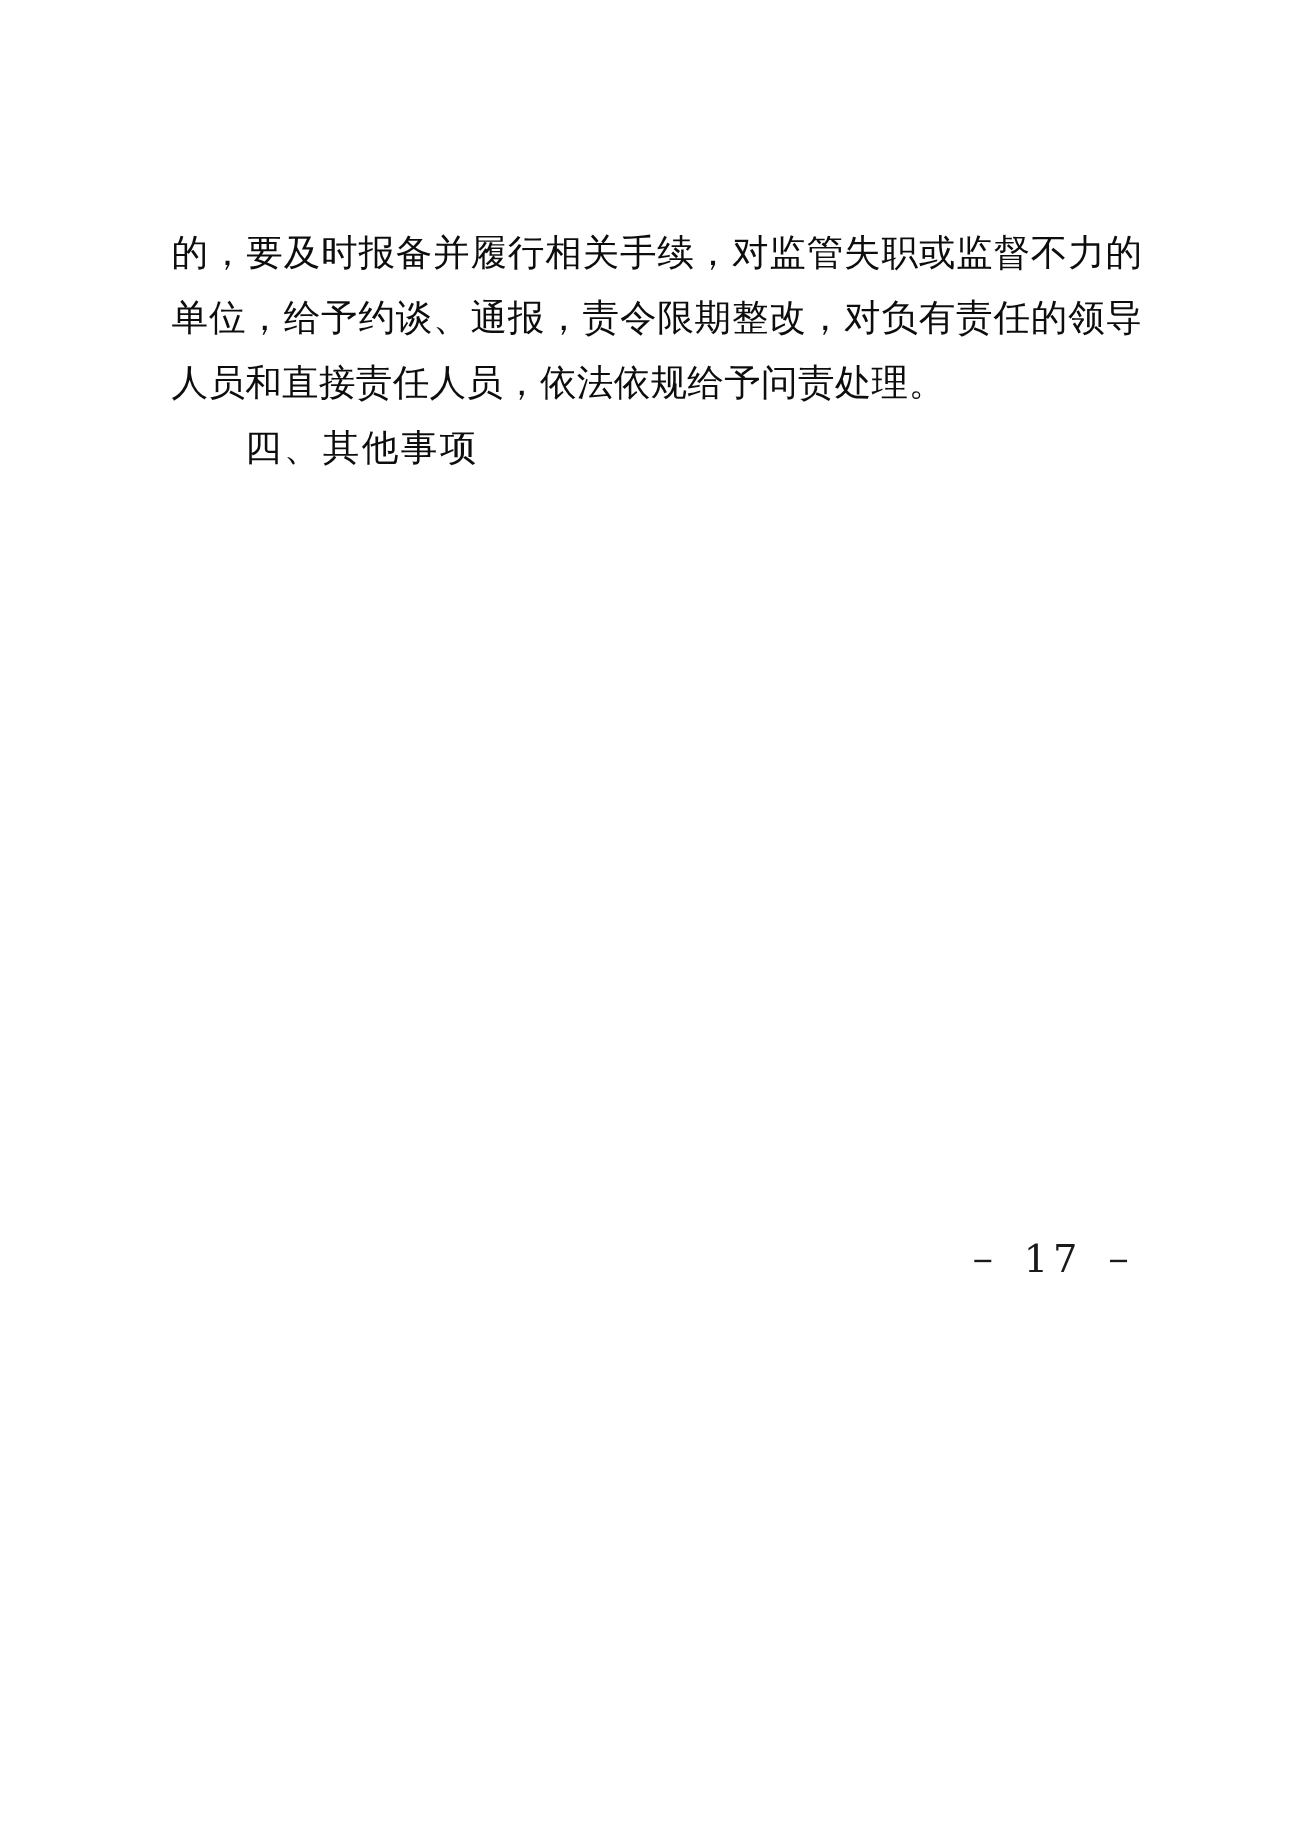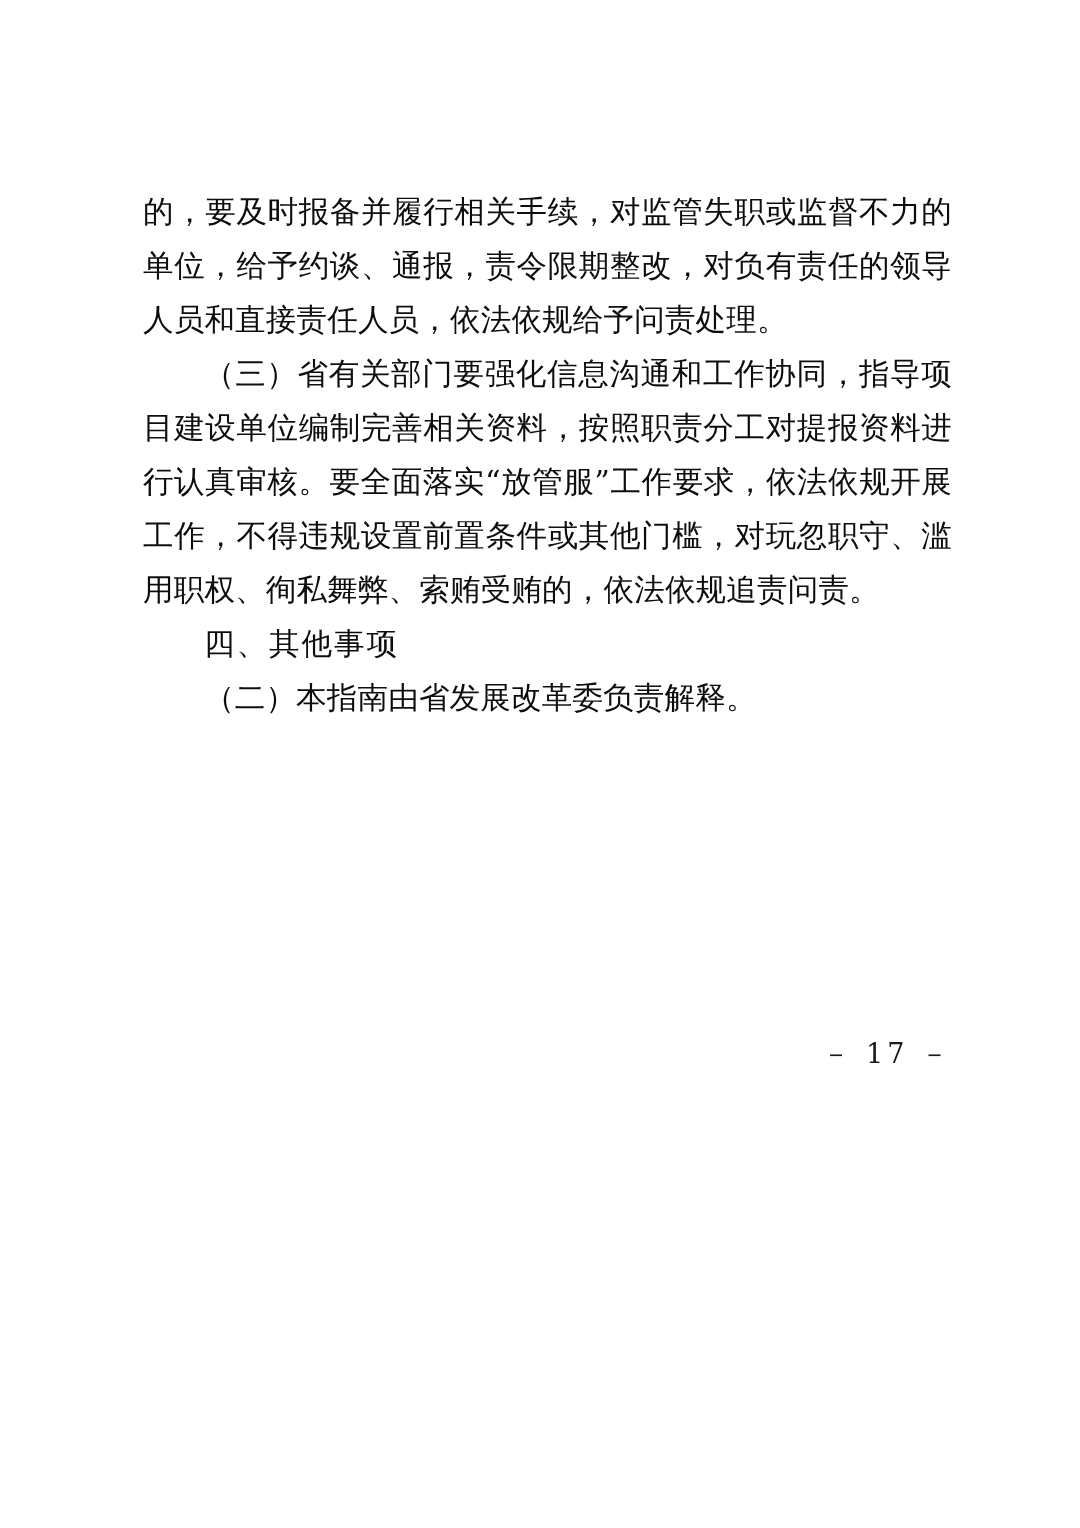--- a/index.html
+++ b/index.html
@@ -43,30 +43,28 @@
     text-indent: 61px;
     margin: 0;
     letter-spacing: 2px;
   }
   .page-number {
     position: absolute;
     left: 0;
     right: 128px;
     bottom: 96px;
     text-align: right;
-    font-size: 27px;
+    font-size: 32px;
     color: #1a1a1a;
     letter-spacing: 4px;
     font-family: "DejaVu Serif", "Liberation Serif", serif;
   }
 </style>
 </head>
 <body>
 
 <div class="page">
   <div class="doc-body">
     <p class="para">的，要及时报备并履行相关手续，对监管失职或监督不力的单位，给予约谈、通报，责令限期整改，对负有责任的领导人员和直接责任人员，依法依规给予问责处理。</p>
-    <p class="para indent">（三）省有关部门要强化信息沟通和工作协同，指导项目建设单位编制完善相关资料，按照职责分工对提报资料进行认真审核。要全面落实“放管服”工作要求，依法依规开展工作，不得违规设置前置条件或其他门槛，对玩忽职守、滥用职权、徇私舞弊、索贿受贿的，依法依规追责问责。</p>
     <p class="heading">四、其他事项</p>
-    <p class="para indent">（二）本指南由省发展改革委负责解释。</p>
   </div>
   <div class="page-number">－ 17 －</div>
 </div>
 
 </body></html>

